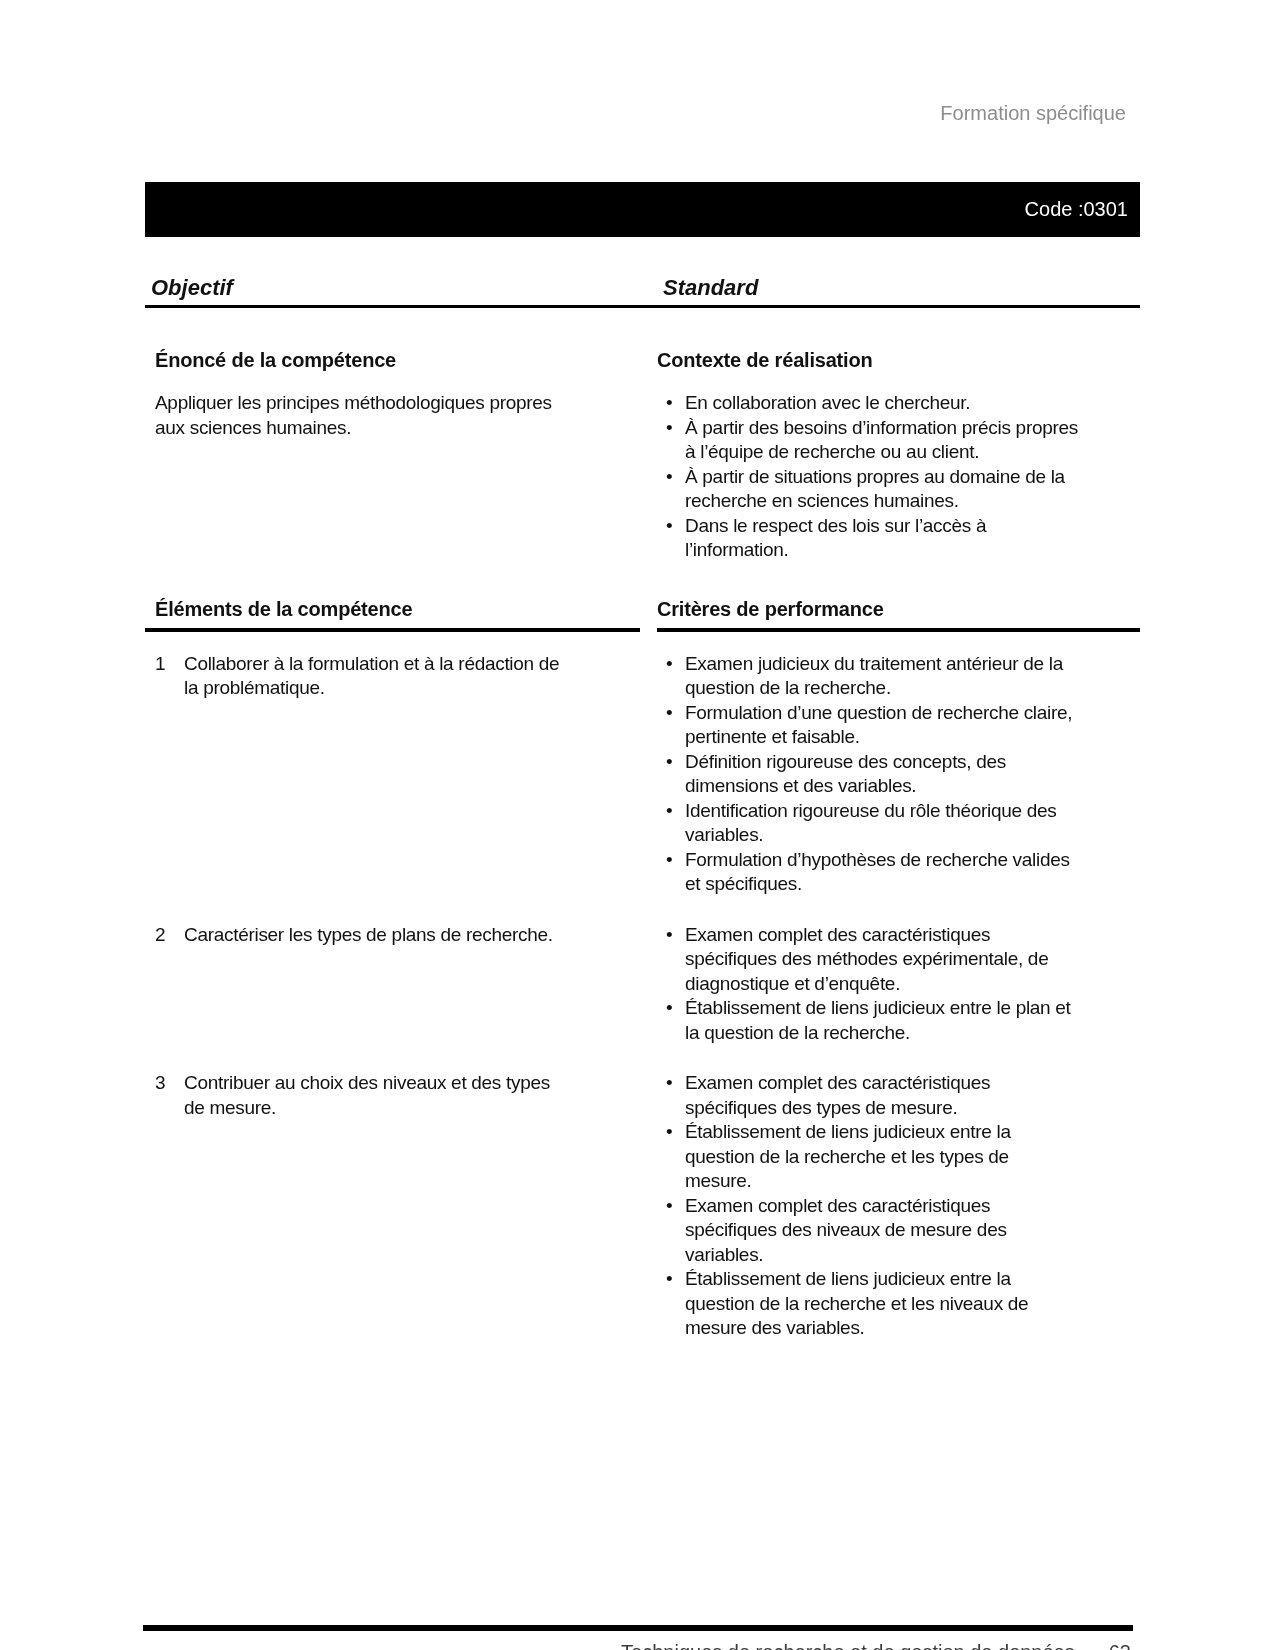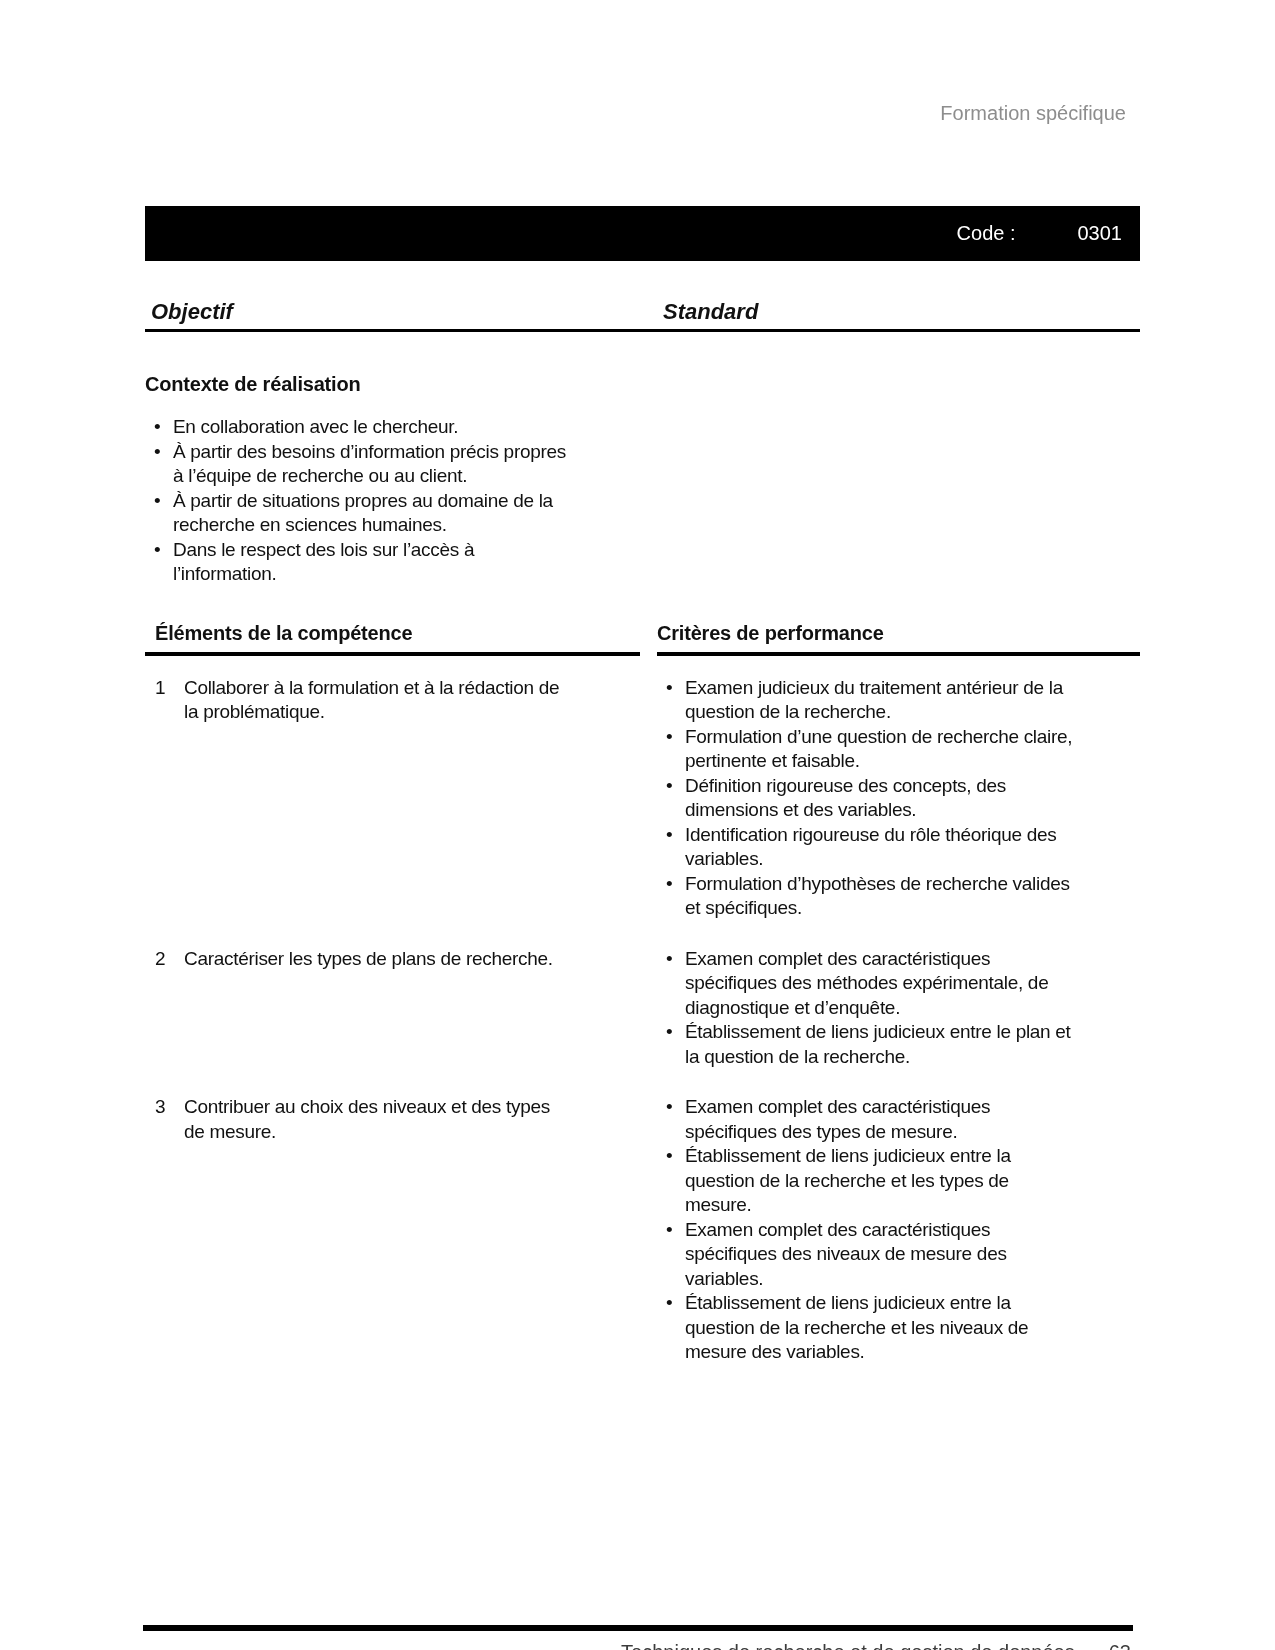--- a/index.html
+++ b/index.html
@@ -20,29 +20,28 @@
     margin-top: 100px;
     text-align: right;
     padding-right: 14px;
     font-size: 20px;
     line-height: 26px;
     color: #8d8d8d;
   }
 
   
   .code-bar {
-    margin-top: 80px;
+    margin-top: 56px;
     height: 55px;
     background: #000000;
     color: #ffffff;
     display: flex;
     align-items: center;
     justify-content: flex-end;
-    column-gap: 62px;
-    padding-right: 18px;
+    padding-right: 12px;
     font-size: 20px;
   }
 
   
   .col-heads {
     margin-top: 38px;
     display: grid;
     grid-template-columns: 512px 1fr;
     border-bottom: 3px solid #000000;
     padding-bottom: 4px;
@@ -153,20 +152,25 @@
       <span>Code :</span>
       <span>0301</span>
     </div>
 
     <div class="col-heads">
       <div class="col-head">Objectif</div>
       <div class="col-head">Standard</div>
     </div>
 
     <div class="grid section1">
+      <div class="cell-left">
+        <h3 class="subhead">Énoncé de la compétence</h3>
+        <p class="body-text">Appliquer les principes méthodologiques propres
+aux sciences humaines.</p>
+      </div>
       <div>
         <h3 class="subhead">Contexte de réalisation</h3>
         <ul class="bullets">
           <li>En collaboration avec le chercheur.</li>
           <li>À partir des besoins d’information précis propres
 à l’équipe de recherche ou au client.</li>
           <li>À partir de situations propres au domaine de la
 recherche en sciences humaines.</li>
           <li>Dans le respect des lois sur l’accès à
 l’information.</li>

